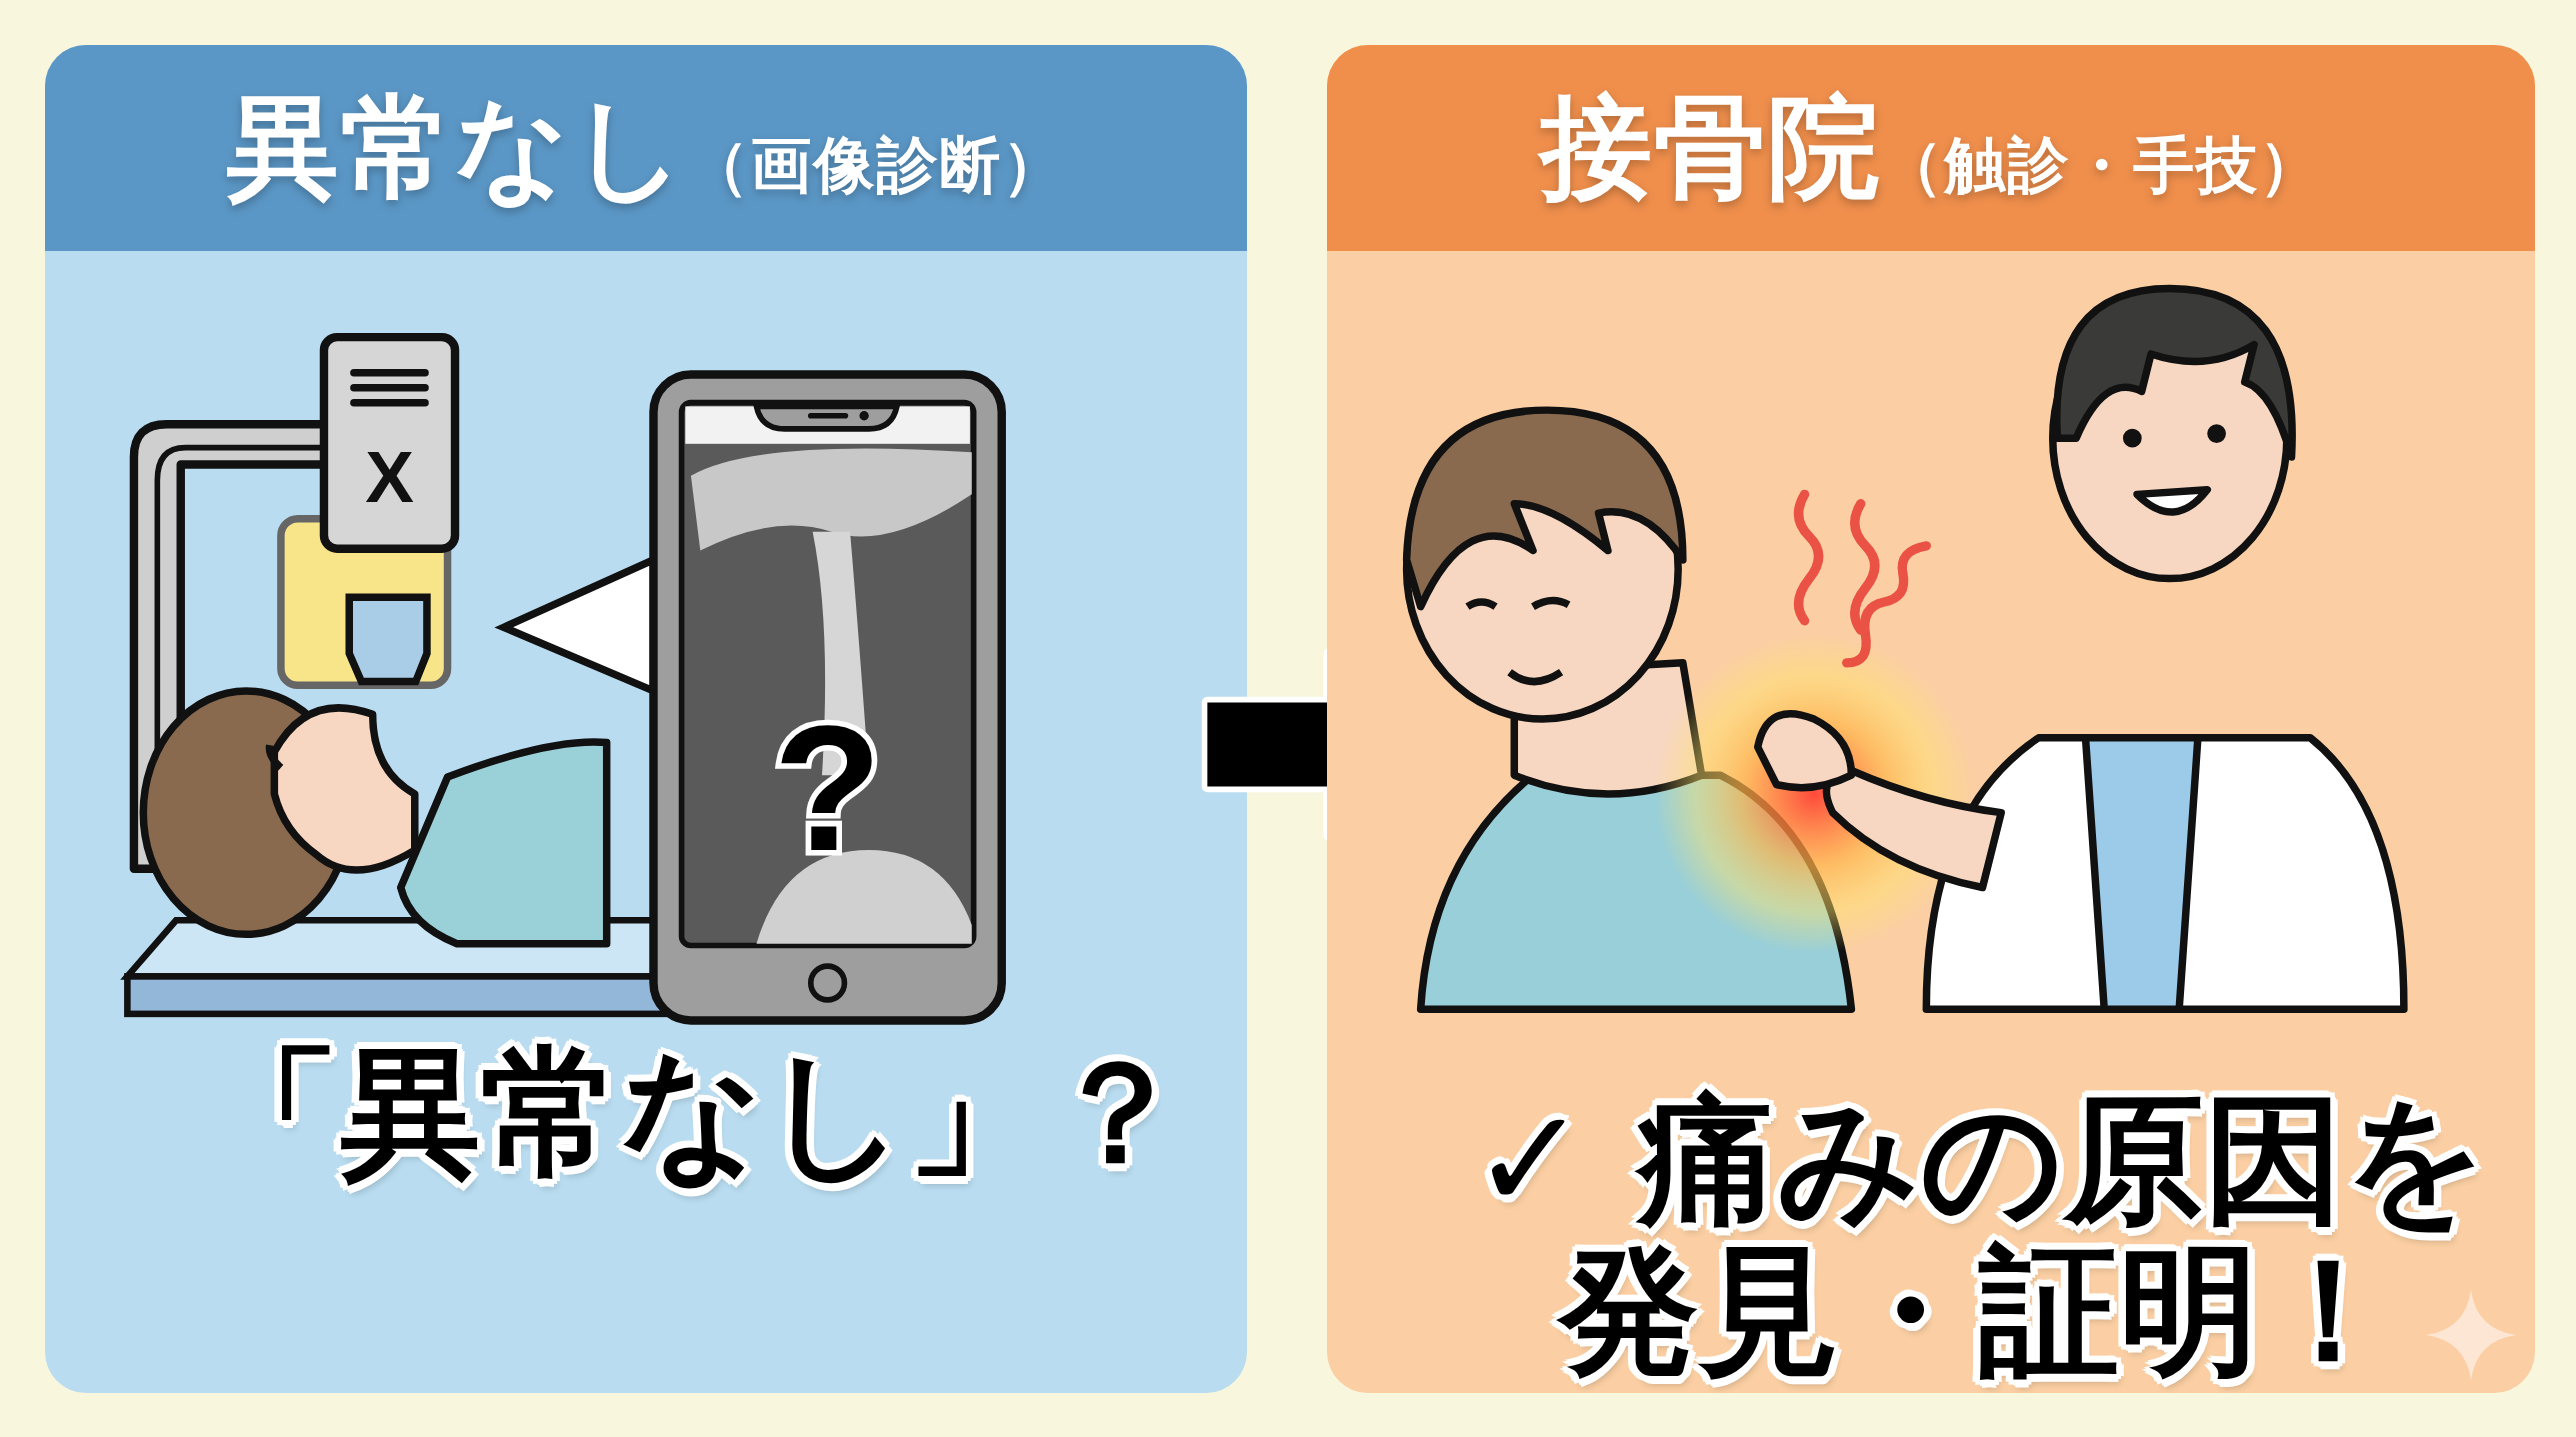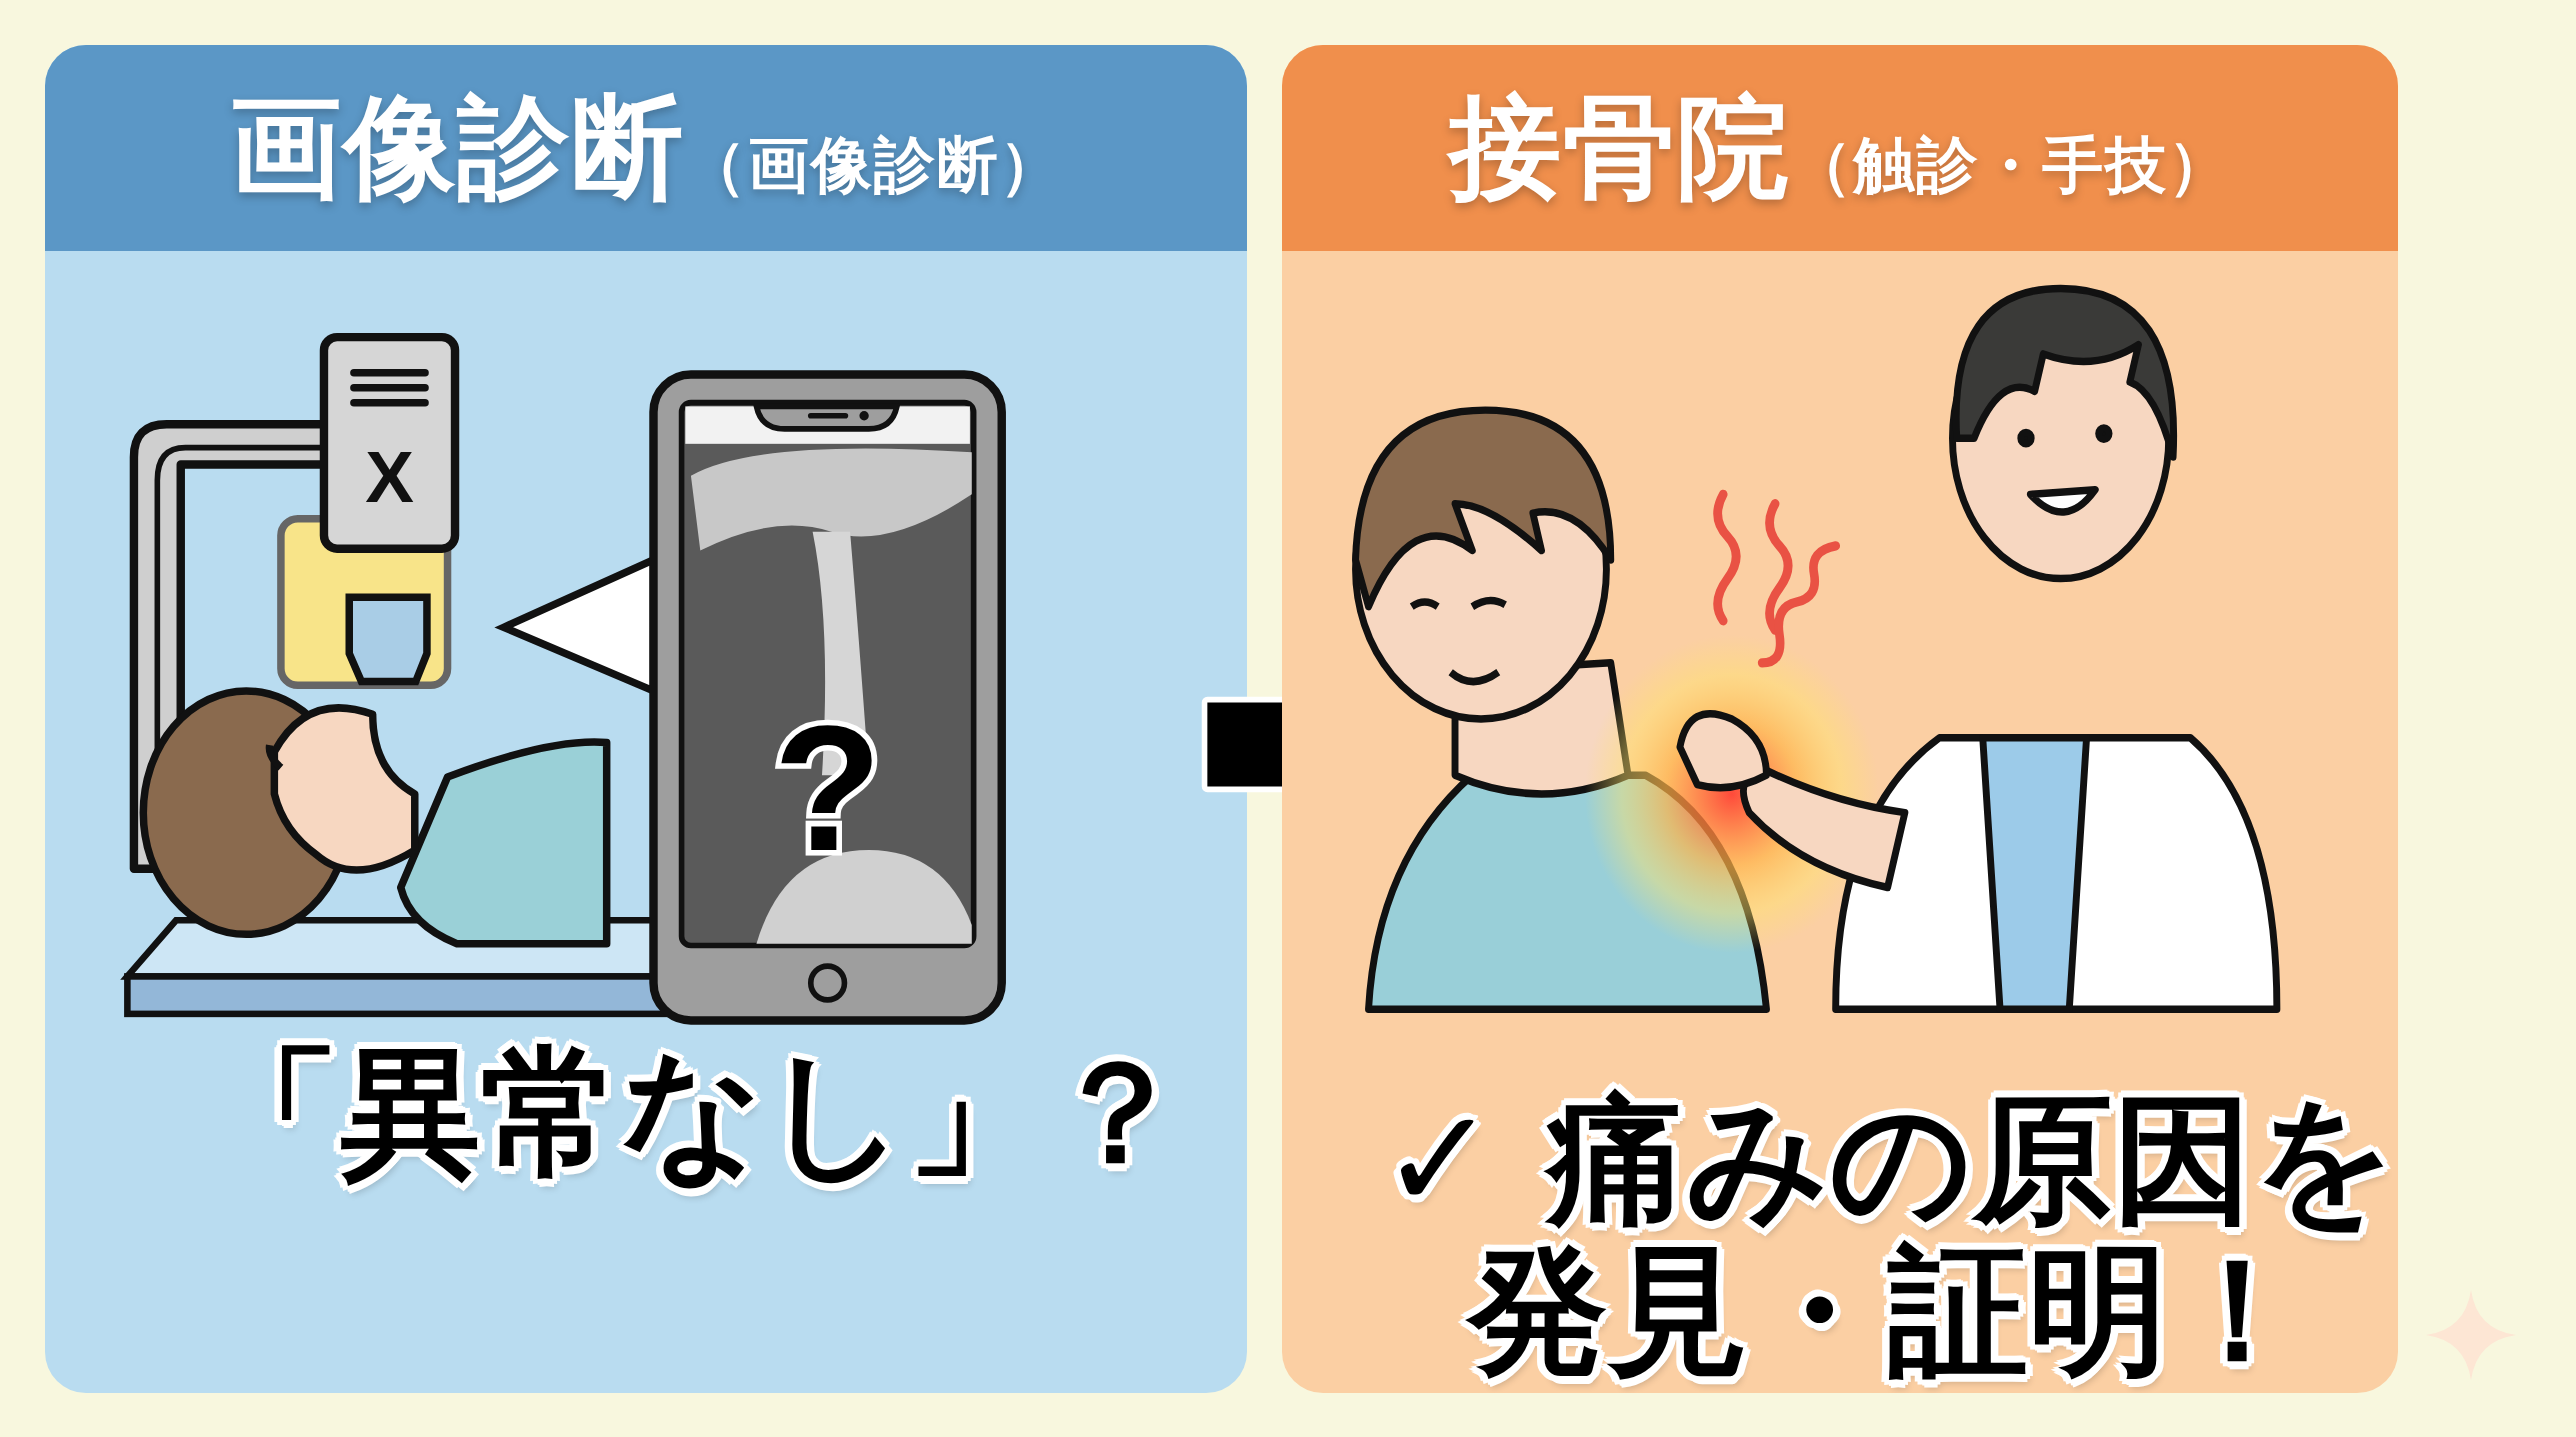--- a/index.html
+++ b/index.html
@@ -1,19 +1,19 @@
 <!DOCTYPE html>
 <html style="font-size:15px"><head>
 <meta charset="utf-8">
 <style>
   html,body{margin:0;padding:0;}
   body{width:2576px;height:1438px;background:#f8f7de;position:relative;overflow:hidden;font-family:"DejaVu Sans","Liberation Sans",sans-serif;}
   .panel{position:absolute;top:45px;height:1348px;border-radius:41px;overflow:hidden;}
   .panel.left{left:45px;width:1202px;background:#b9dcf0;}
-  .panel.right{left:1282px;width:1116px;background:#fbcfa3;}
+  .panel.right{left:1327px;width:1208px;background:#fbcfa3;}
   .panel .header{position:absolute;left:0;top:0;width:100%;height:206px;display:flex;align-items:center;justify-content:center;}
   .panel.left .header{background:#5b97c6;}
   .panel.right .header{background:#f08f4c;}
   .header-title{color:#ffffff;font-weight:bold;font-size:112px;letter-spacing:1.9px;text-shadow:0 3.7px 9.4px rgba(0,0,0,0.25);white-space:nowrap;}
   .header-title .sub{font-size:61px;}
   .illus{position:absolute;left:0;top:206px;width:100%;height:805px;}
   .caption{position:absolute;left:0;width:100%;text-align:center;font-weight:bold;color:#000;
     -webkit-text-stroke:0;paint-order:stroke fill;
     text-shadow: 0 0 0 #fff,
       5.6px 0 0 #fff,-5.6px 0 0 #fff,0 5.6px 0 #fff,0 -5.6px 0 #fff,
@@ -24,21 +24,21 @@
   .left .caption{top:992px;font-size:140px;}
   .right .caption{top:1039px;font-size:140px;}
   .arrow{position:absolute;left:1198px;top:646px;width:248px;height:197px;}
   .sparkle{position:absolute;left:2424px;top:1288px;width:94px;height:94px;}
 </style>
 </head>
 <body>
 
 <div class="panel left">
   <div class="header">
-    <div class="header-title"><span>画像診断</span><span class="sub">（画像診断）</span></div>
+    <div class="header-title"><span>異常なし</span><span class="sub">（画像診断）</span></div>
   </div>
 
   <svg class="illus" viewBox="0 0 1284 860" preserveAspectRatio="none">
 
     <g stroke="#111" stroke-width="9" stroke-linejoin="round">
       <path d="M95 660 L95 220 Q95 185 130 185 L320 185 L320 228 L145 228 L145 660 Z" fill="#cfcfcf"></path>
       <path d="M120 660 L120 245 Q120 210 150 210 L320 210" fill="none" stroke-width="6"></path>
     </g>
 
     <rect x="252" y="286" width="178" height="178" rx="18" fill="#f8e489" stroke="#666" stroke-width="8"></rect>

